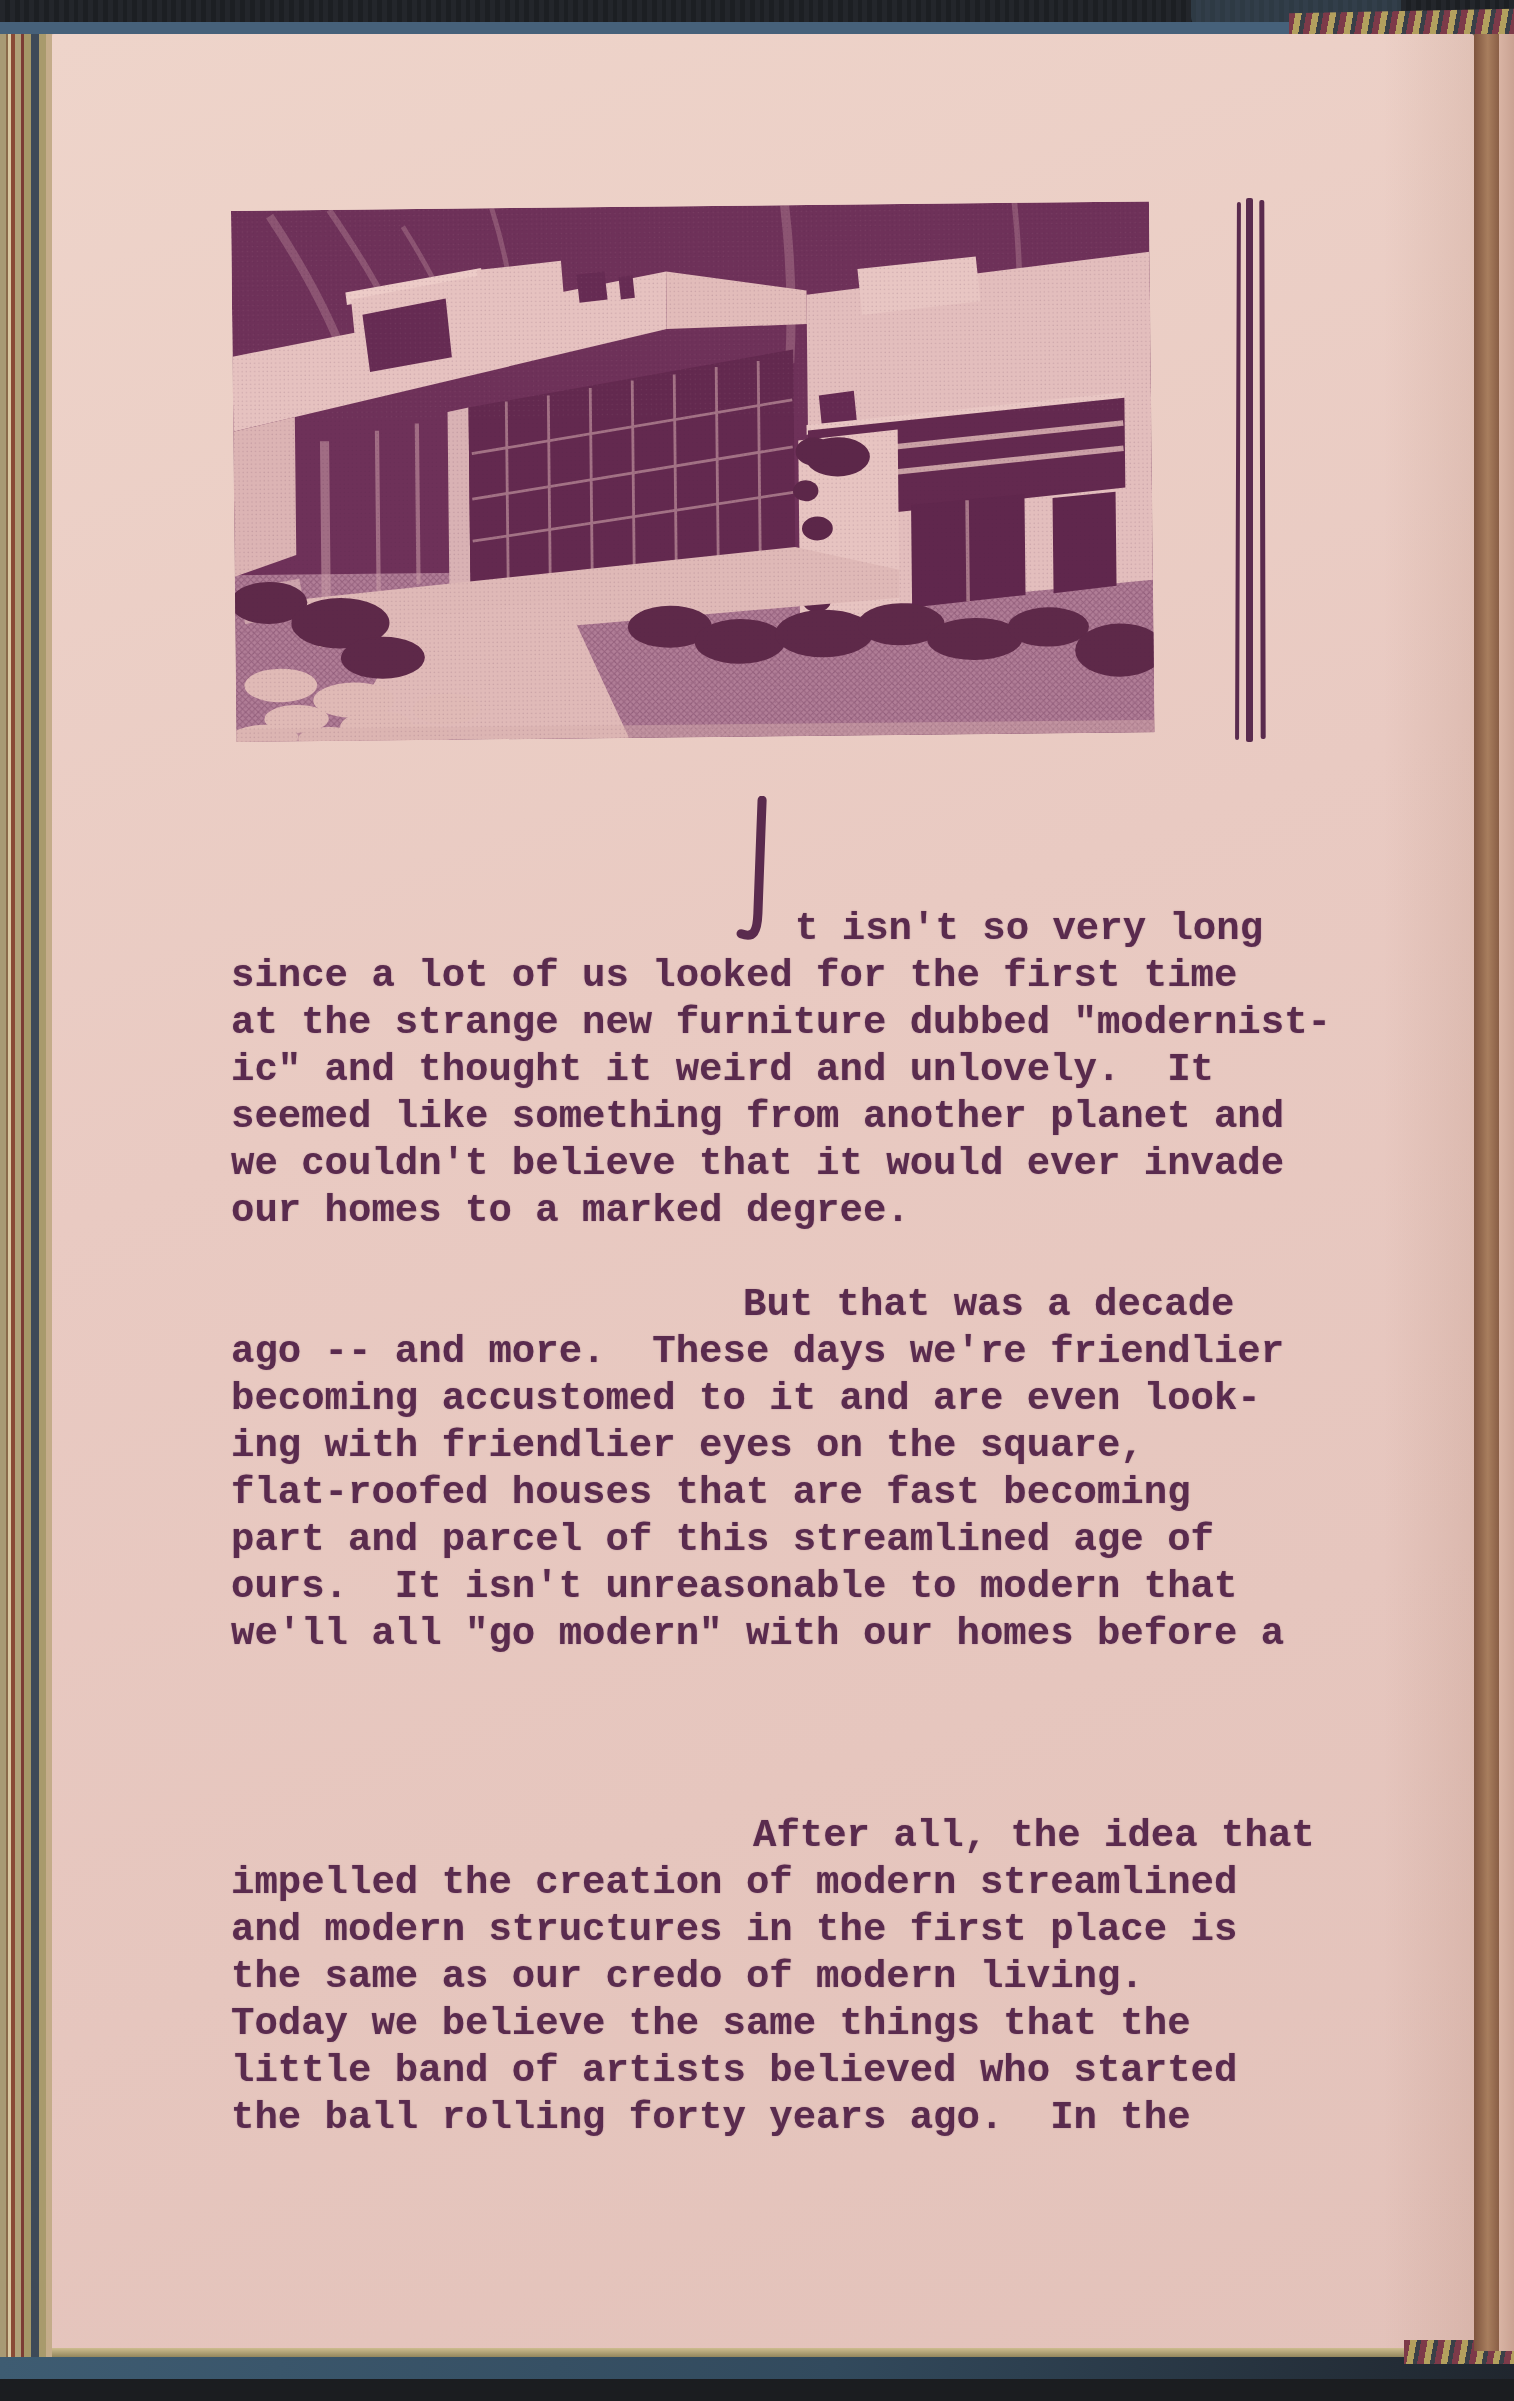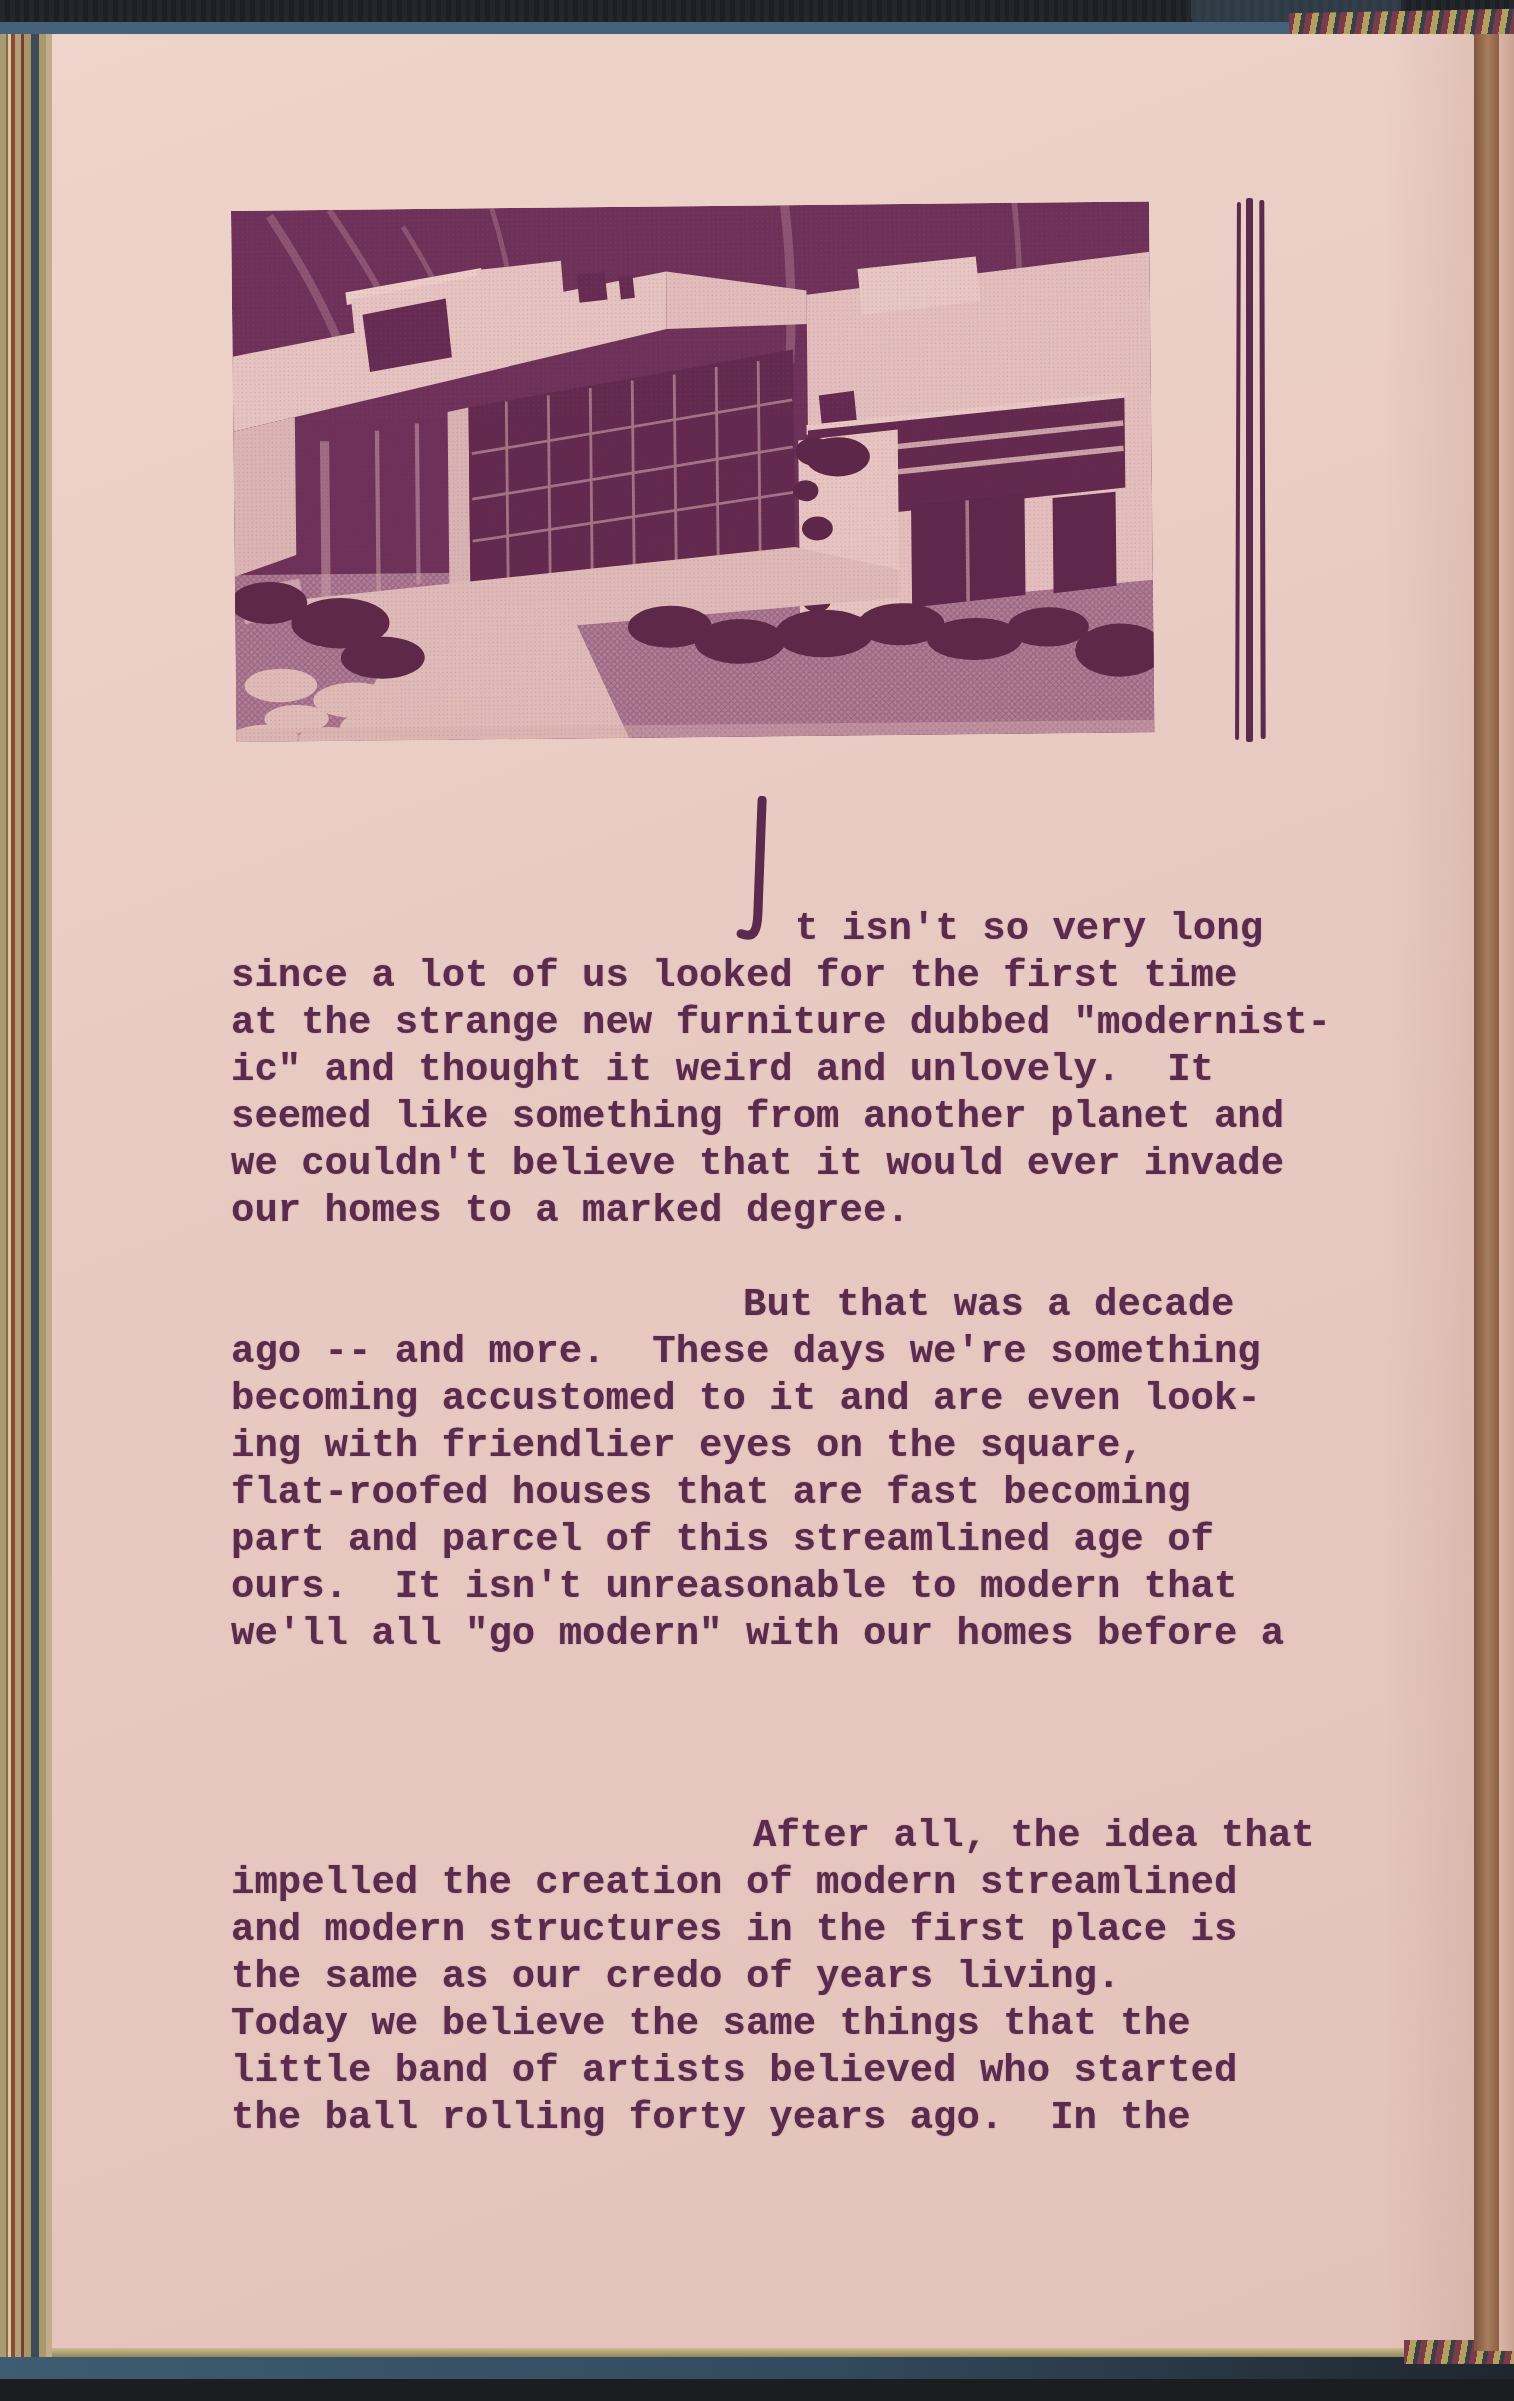--- a/index.html
+++ b/index.html
@@ -209,34 +209,34 @@
       <div class="line">since a lot of us looked for the first time</div>
       <div class="line">at the strange new furniture dubbed "modernist-</div>
       <div class="line">ic" and thought it weird and unlovely.  It</div>
       <div class="line">seemed like something from another planet and</div>
       <div class="line">we couldn't believe that it would ever invade</div>
       <div class="line">our homes to a marked degree.</div>
     </div>
 
     <div class="para p2">
       <div class="line ind-b">But that was a decade</div>
-      <div class="line">ago -- and more.  These days we're something</div>
+      <div class="line">ago -- and more.  These days we're friendlier</div>
       <div class="line">becoming accustomed to it and are even look-</div>
       <div class="line">ing with friendlier eyes on the square,</div>
       <div class="line">flat-roofed houses that are fast becoming</div>
       <div class="line">part and parcel of this streamlined age of</div>
       <div class="line">ours.  It isn't unreasonable to modern that</div>
       <div class="line">we'll all "go modern" with our homes before a</div>
     </div>
 
     <div class="para p3">
       <div class="line ind-c">After all, the idea that</div>
       <div class="line">impelled the creation of modern streamlined</div>
       <div class="line">and modern structures in the first place is</div>
-      <div class="line">the same as our credo of years living.</div>
+      <div class="line">the same as our credo of modern living.</div>
       <div class="line">Today we believe the same things that the</div>
       <div class="line">little band of artists believed who started</div>
       <div class="line">the ball rolling forty years ago.  In the</div>
     </div>
 
   </div>
 
   <div class="page-bottom-edge"></div>
   <div class="cover-blue-bottom"></div>
   <div class="fabric-bottom"></div>

